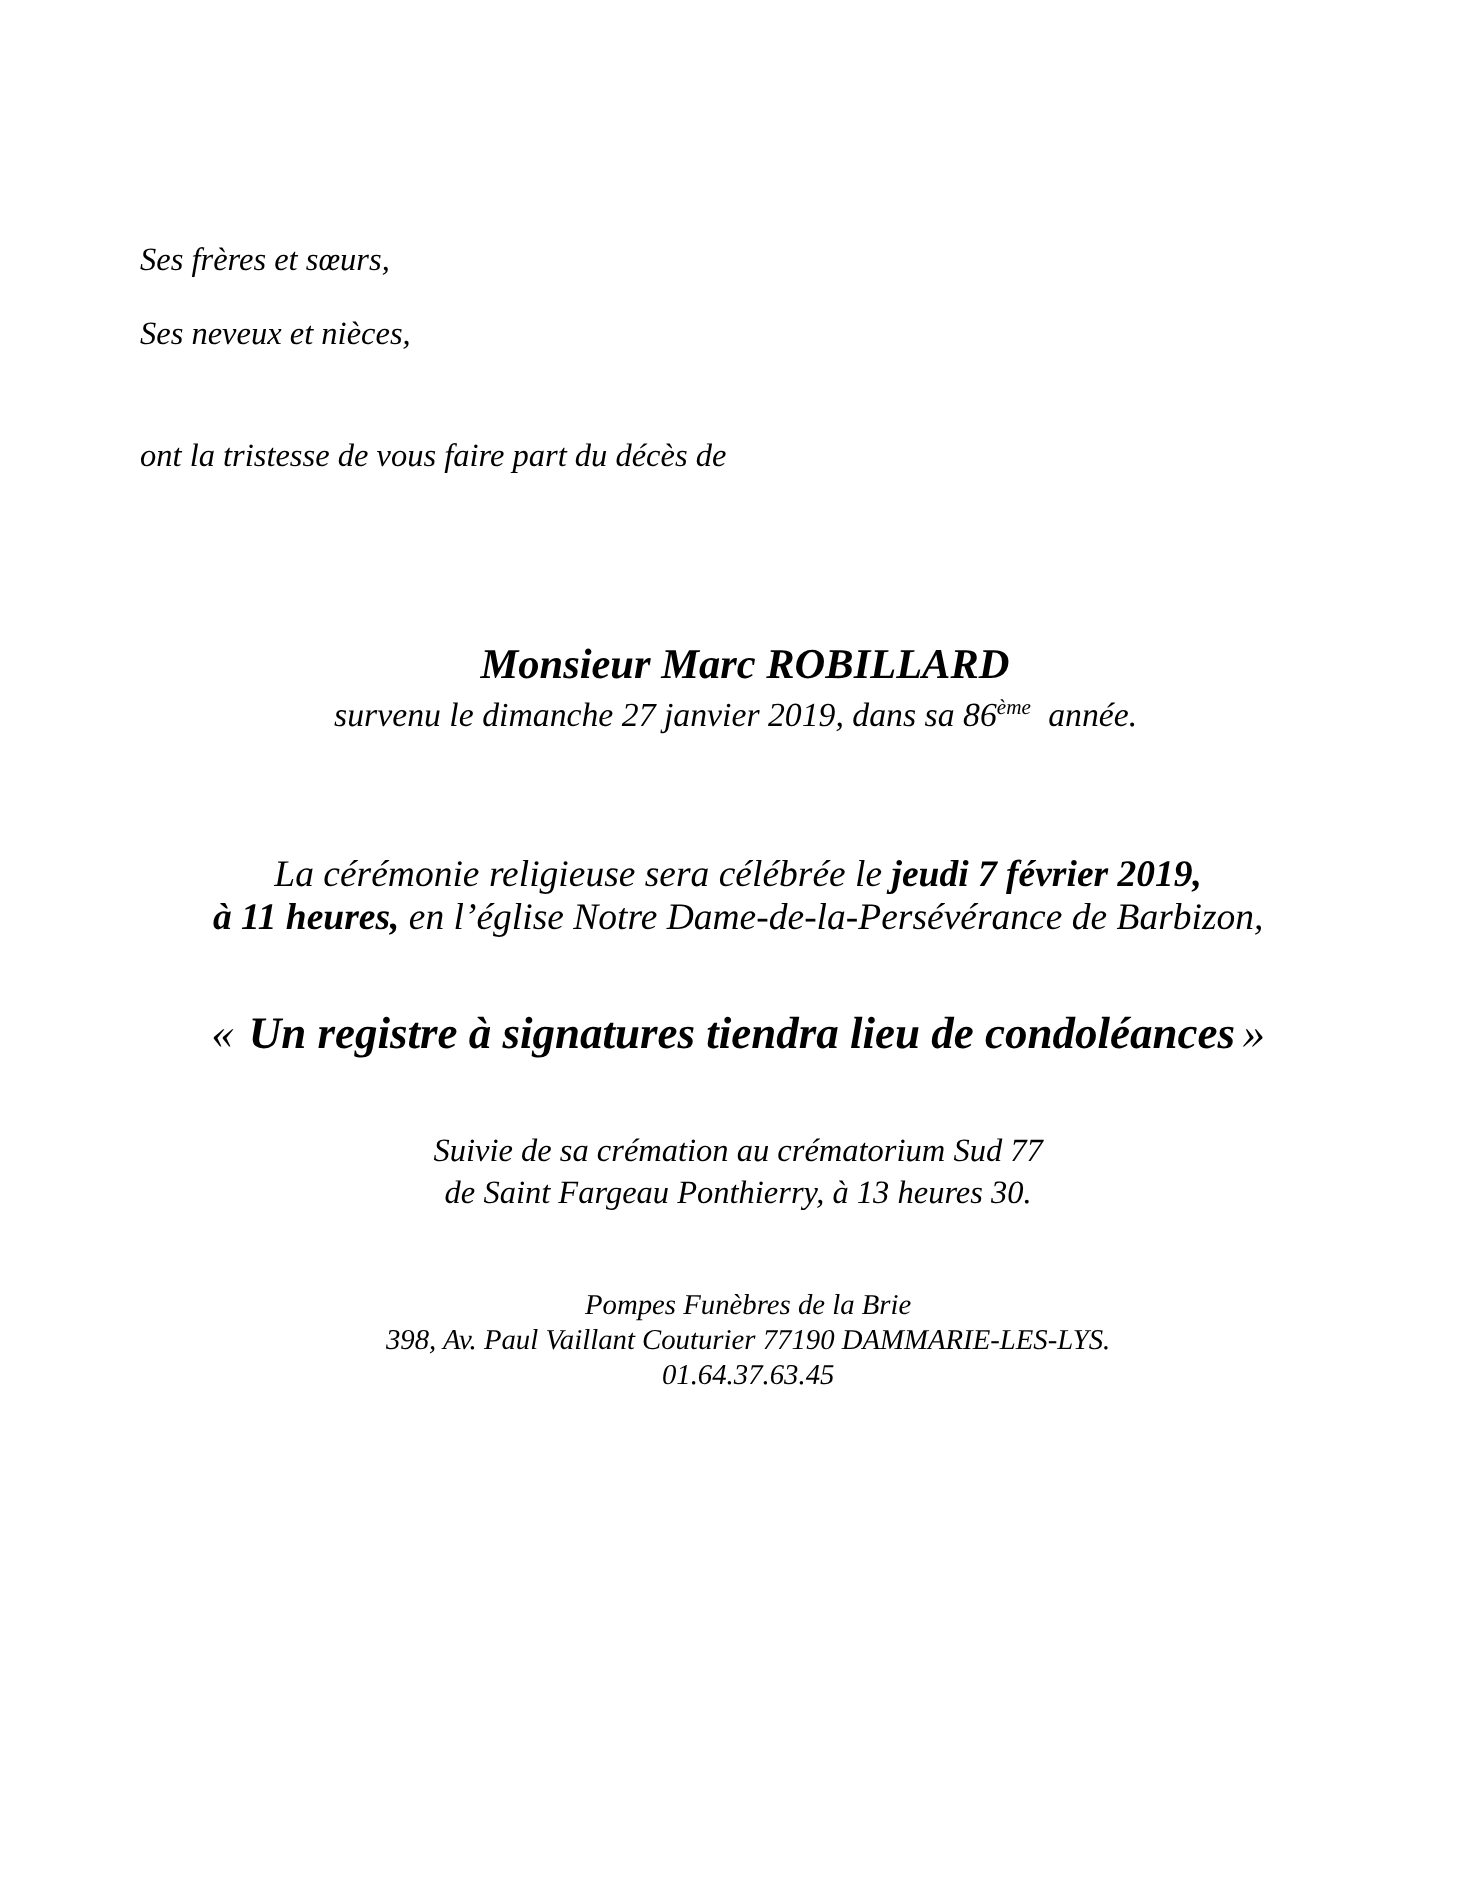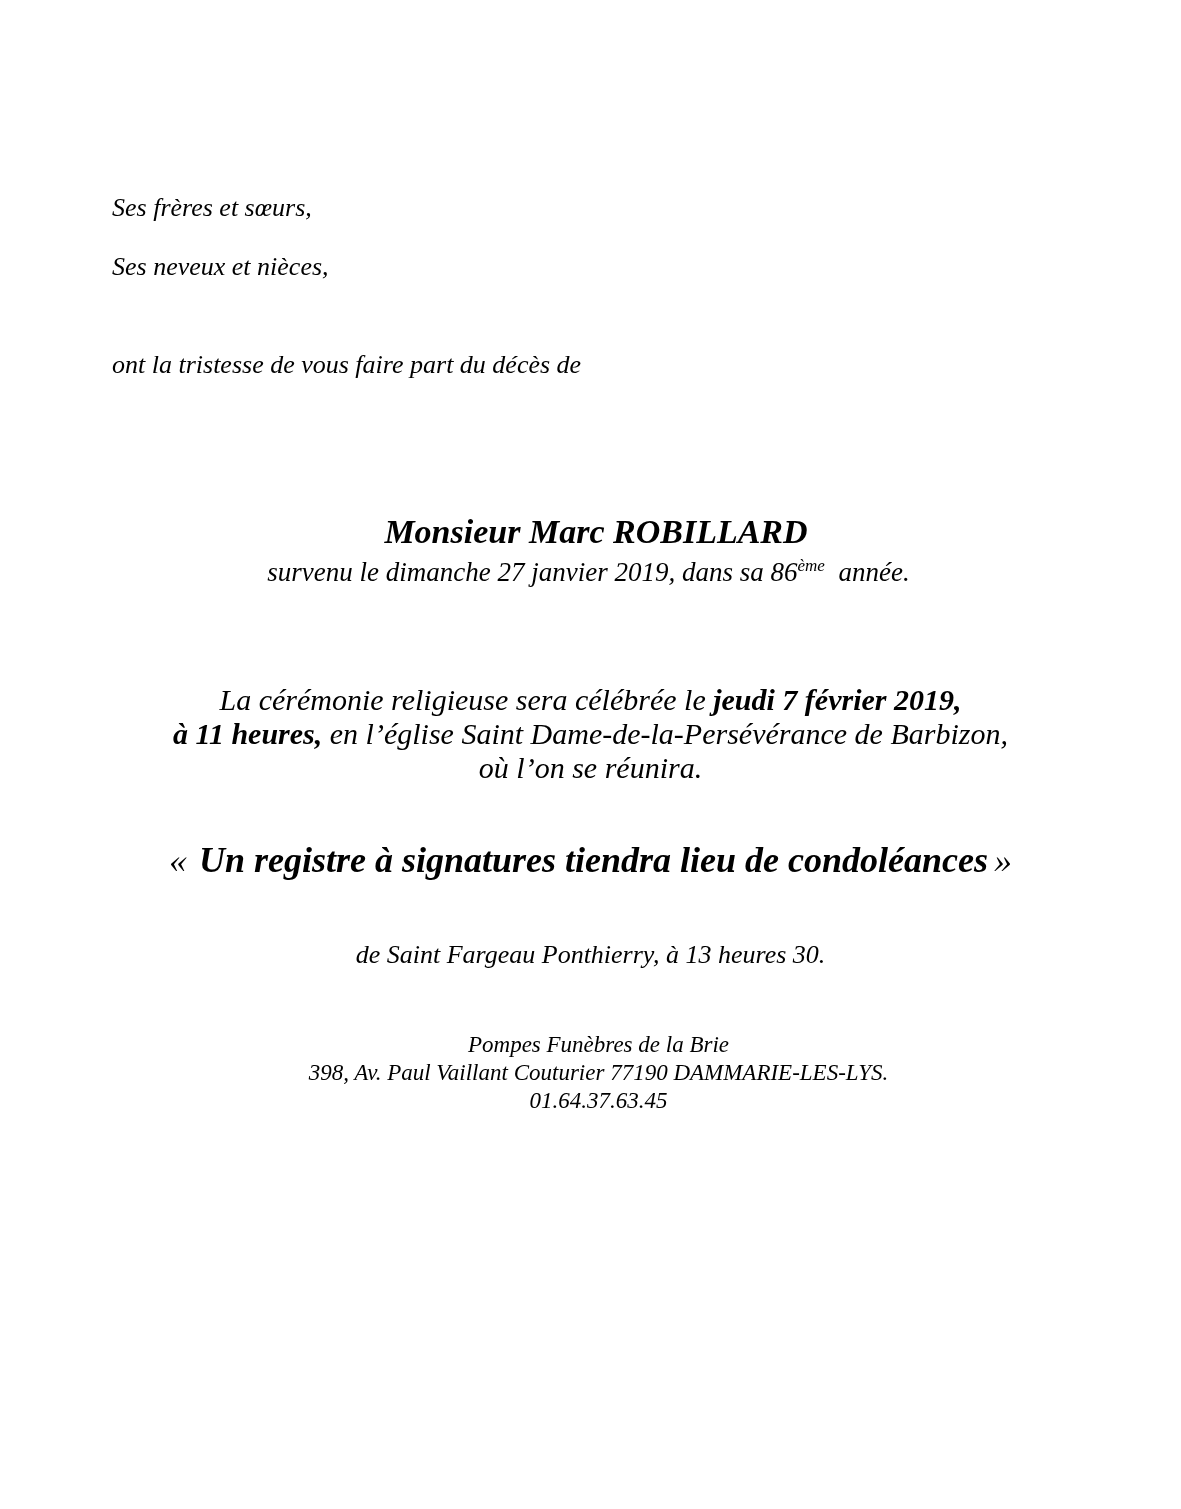--- a/index.html
+++ b/index.html
@@ -104,29 +104,29 @@
     <p class="line3">ont la tristesse de vous faire part du décès de</p>
   </div>
 
   <div class="deceased">
     <p class="name">Monsieur Marc ROBILLARD</p>
     <p class="death-line"><span>survenu le dimanche 27 janvier 2019, dans sa 86</span><sup>ème</sup><span> année.</span></p>
   </div>
 
   <div class="ceremony">
     <p><span>La cérémonie religieuse sera célébrée le </span><span class="bold">jeudi 7 février 2019,</span></p>
-    <p><span class="bold">à 11 heures,</span><span> en l’église Saint Dame-de-la-Persévérance de Barbizon,</span></p>
-    <p>où l’on se réunira.</p>
+    <p><span class="bold">à 11 heures,</span><span> en l’église Notre Dame-de-la-Persévérance de Barbizon,</span></p>
   </div>
 
   <div class="register">
     <span class="quote-mark quote-open">«</span><span class="bold">Un registre à signatures tiendra lieu de condoléances</span><span class="quote-mark quote-close">»</span>
   </div>
 
   <div class="cremation">
+    <p>Suivie de sa crémation au crématorium Sud 77</p>
     <p>de Saint Fargeau Ponthierry, à 13 heures 30.</p>
   </div>
 
   <div class="funeral-home">
     <p>Pompes Funèbres de la Brie</p>
     <p>398, Av. Paul Vaillant Couturier 77190 DAMMARIE-LES-LYS.</p>
     <p>01.64.37.63.45</p>
   </div>
 
 </div>

